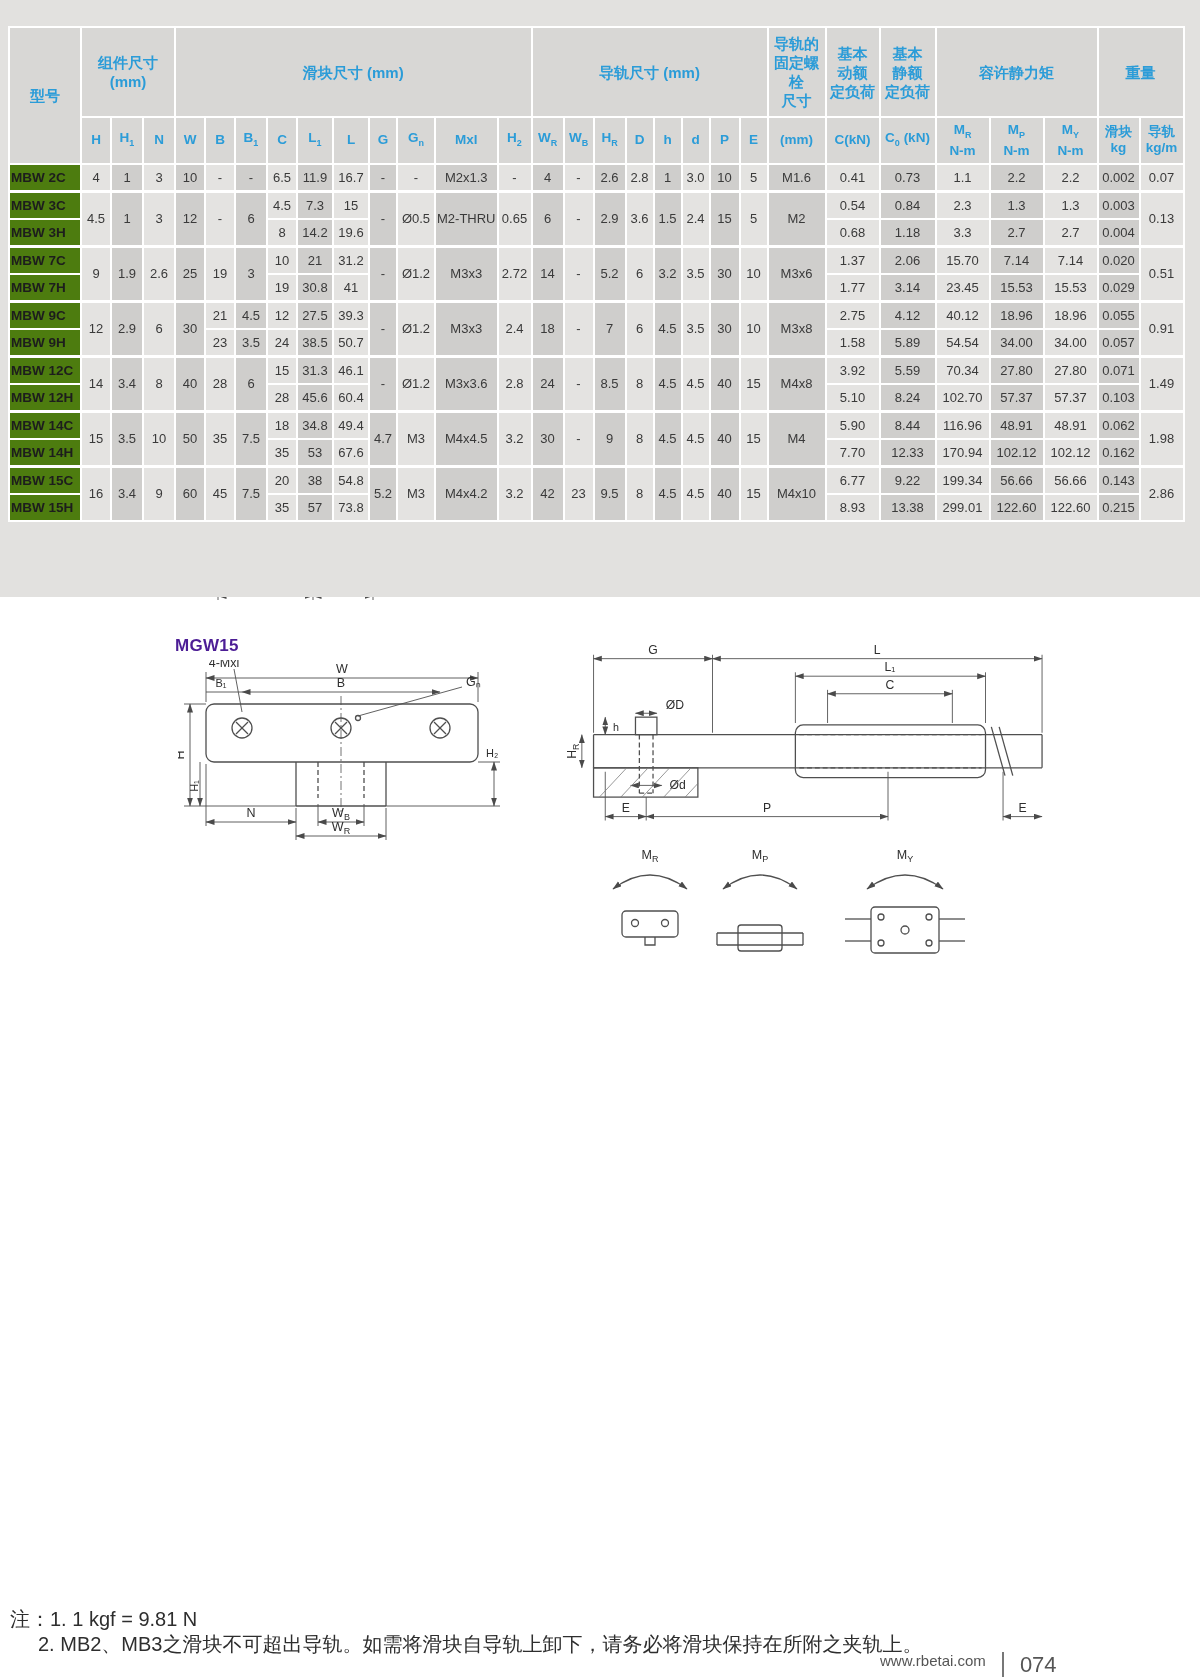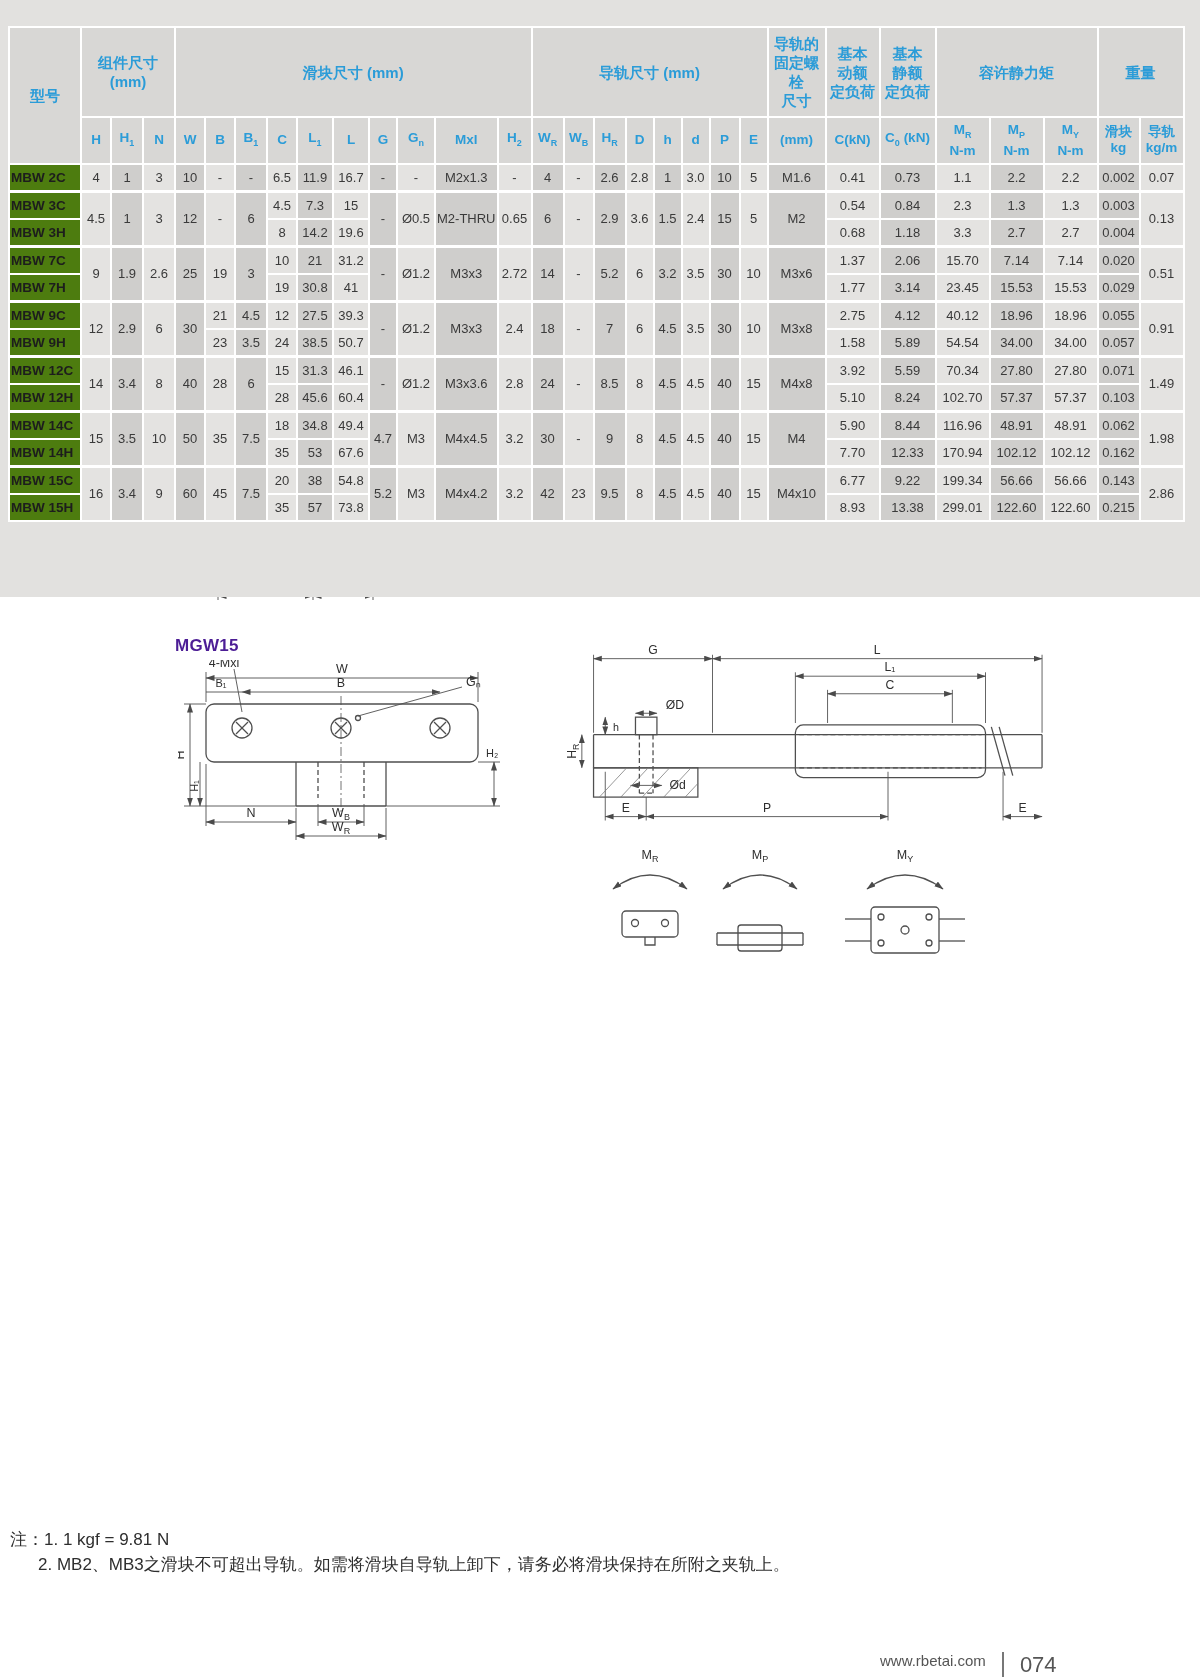--- a/index.html
+++ b/index.html
@@ -20,21 +20,21 @@
   #spec-table th,#spec-table td{border:2px solid #fff;overflow:hidden}
   #spec-table th{background:#d8d7d5;color:#2b9cd8;font-weight:bold;text-align:center}
   #spec-table .gh{font-size:15px;padding:6px 2px;line-height:19px}
   #spec-table .ch{font-size:13.5px;padding:4px 1px;line-height:16px}
   #spec-table sub{font-size:9px}
   #spec-table td{font-size:13px;color:#3a3a3a;text-align:center;padding:5px 1px;white-space:nowrap}
   #spec-table .mcell{background:#4d7c0f;color:#1d1d1d;font-weight:bold;text-align:left;font-size:13.5px}
   #spec-table .dk{background:#cfcecc}
   #spec-table .lt{background:#e4e3e1}
   #spec-table tr.grp td{border-top:3px solid #fff}
-  .notes{position:absolute;left:10px;top:1527px;font-size:17px;color:#2e2e2e;line-height:25px}
+  .notes{position:absolute;left:10px;top:1607px;font-size:20px;color:#2e2e2e;line-height:25px}
   .notes .l2{margin-left:28px}
   .footer{position:absolute;left:880px;top:1652px;display:flex;align-items:flex-start;gap:16px;color:#555}
   .footer .site{font-size:15px}
   .footer .bar{width:2px;height:36px;background:#777}
   .footer .pageno{font-size:22px}
 </style>
 </head>
 <body>
 
 <svg width="0" height="0" style="position:absolute">

